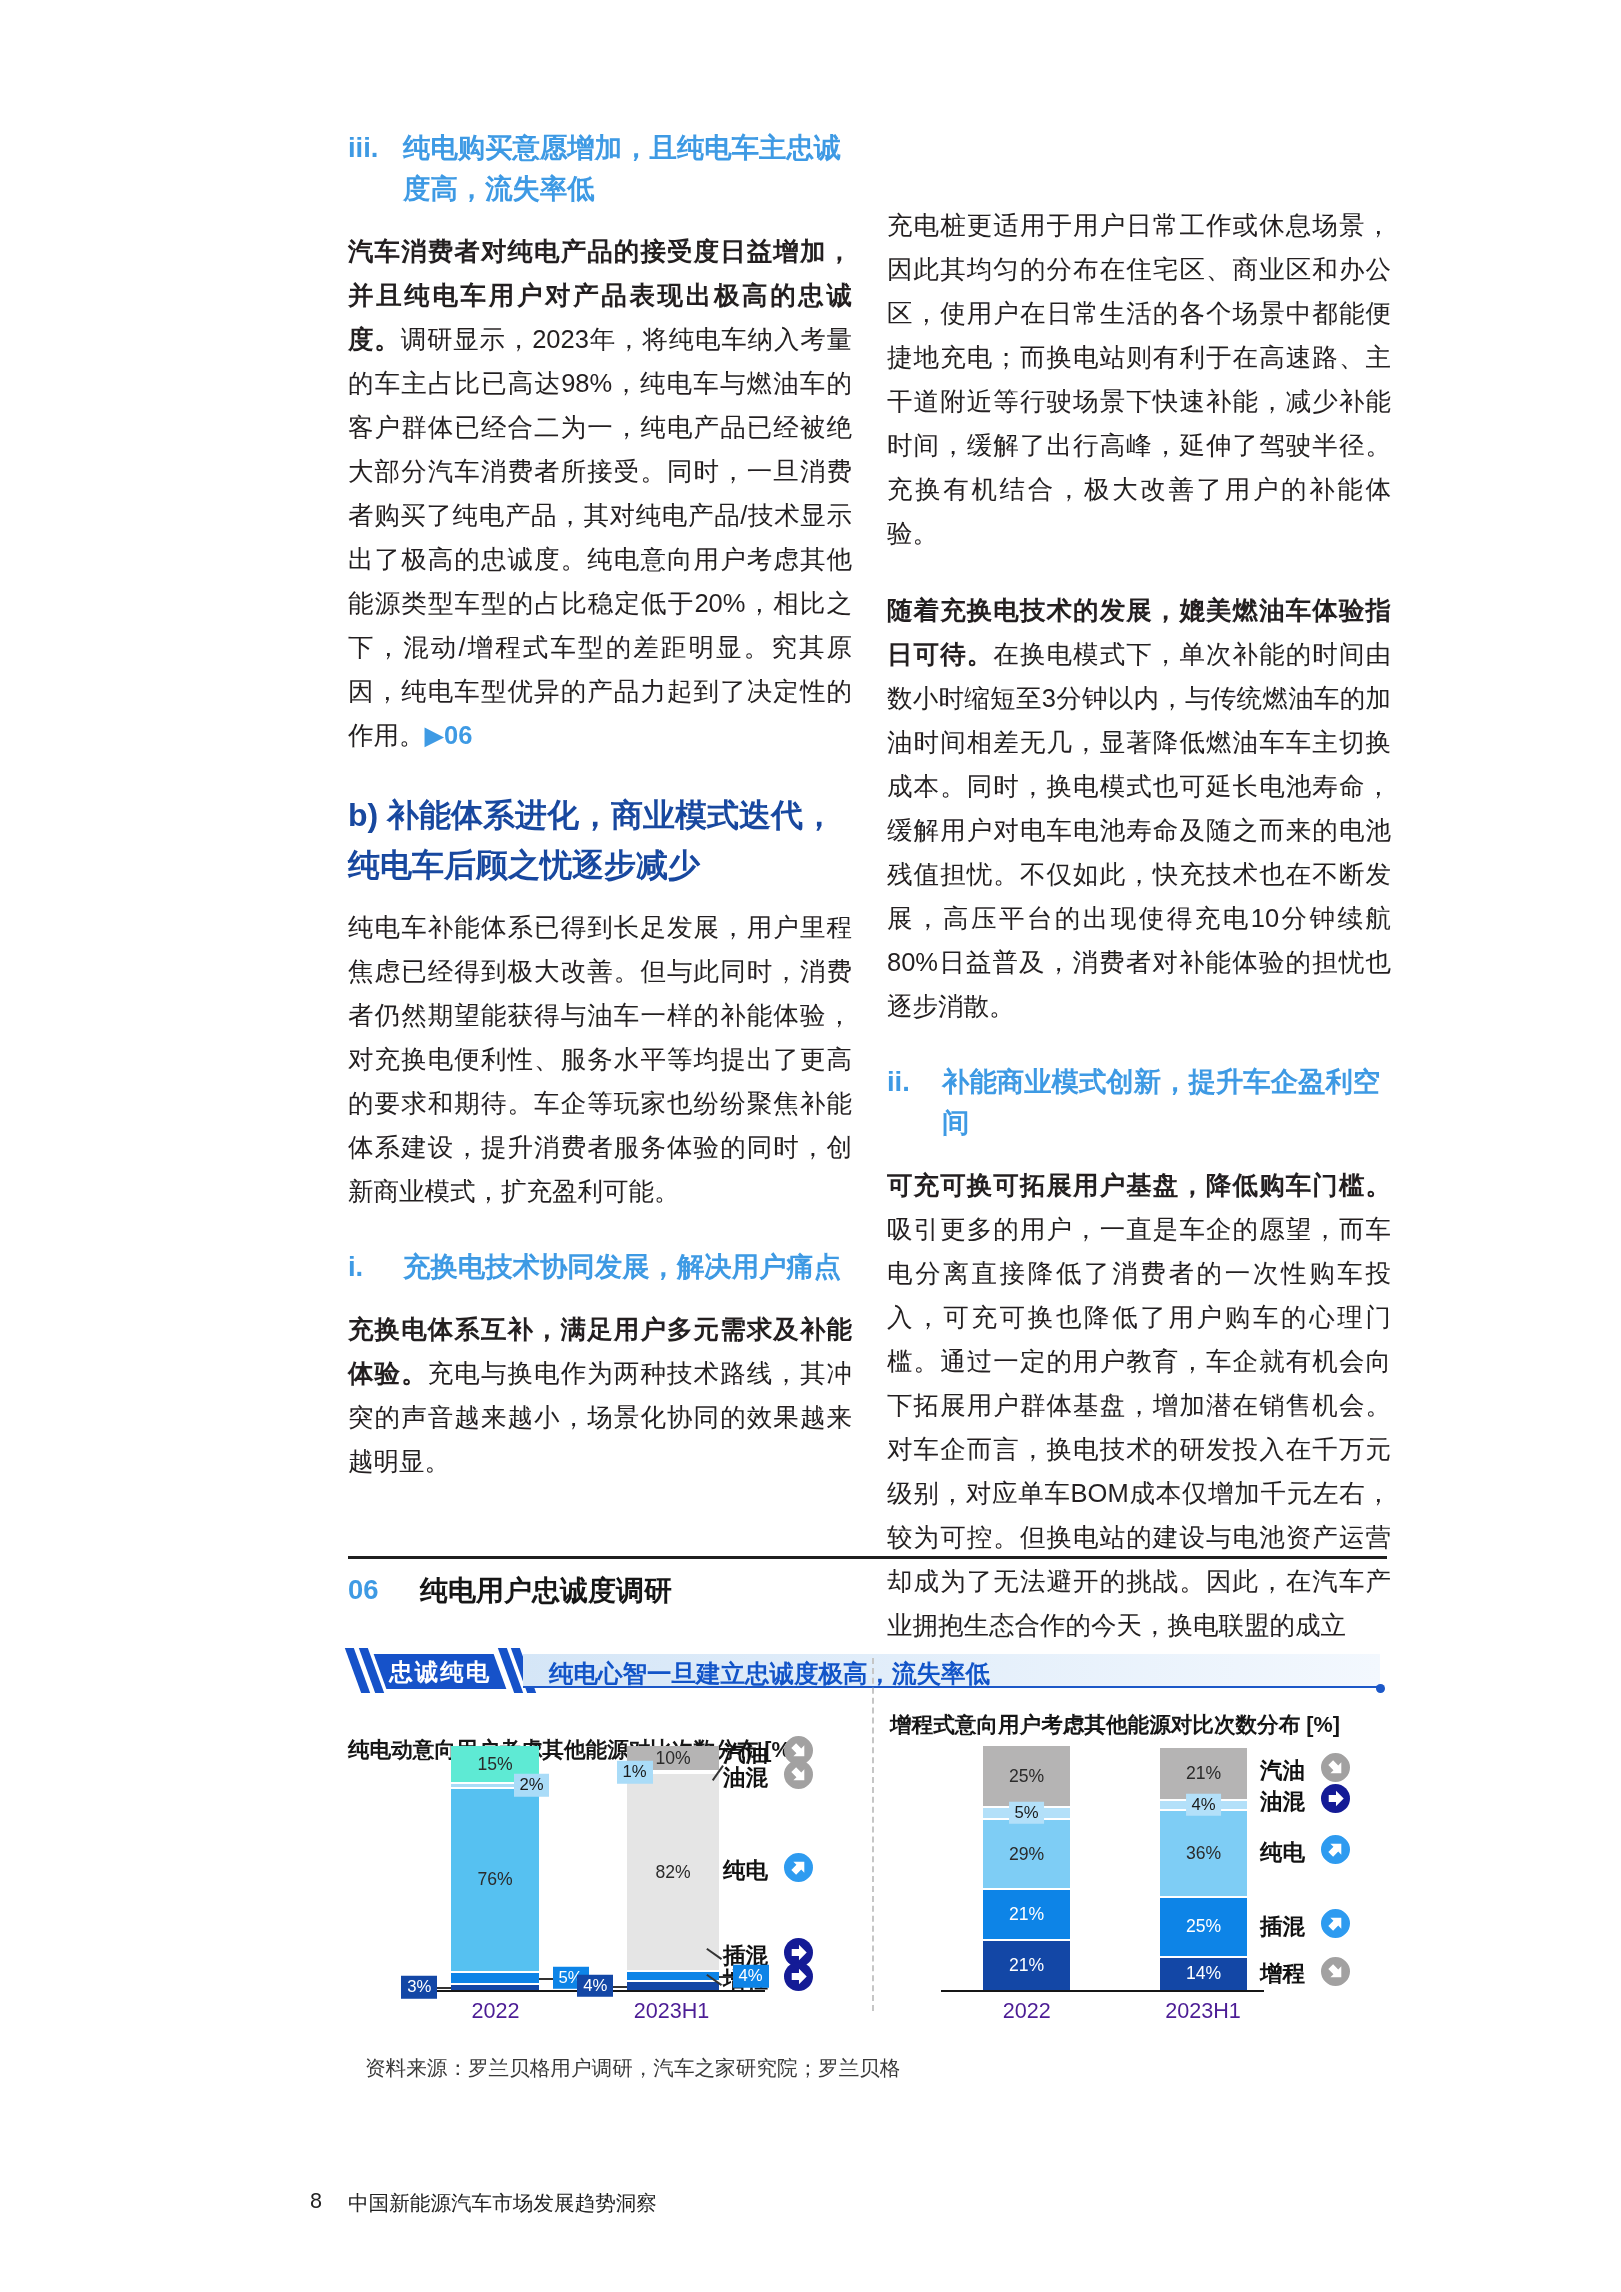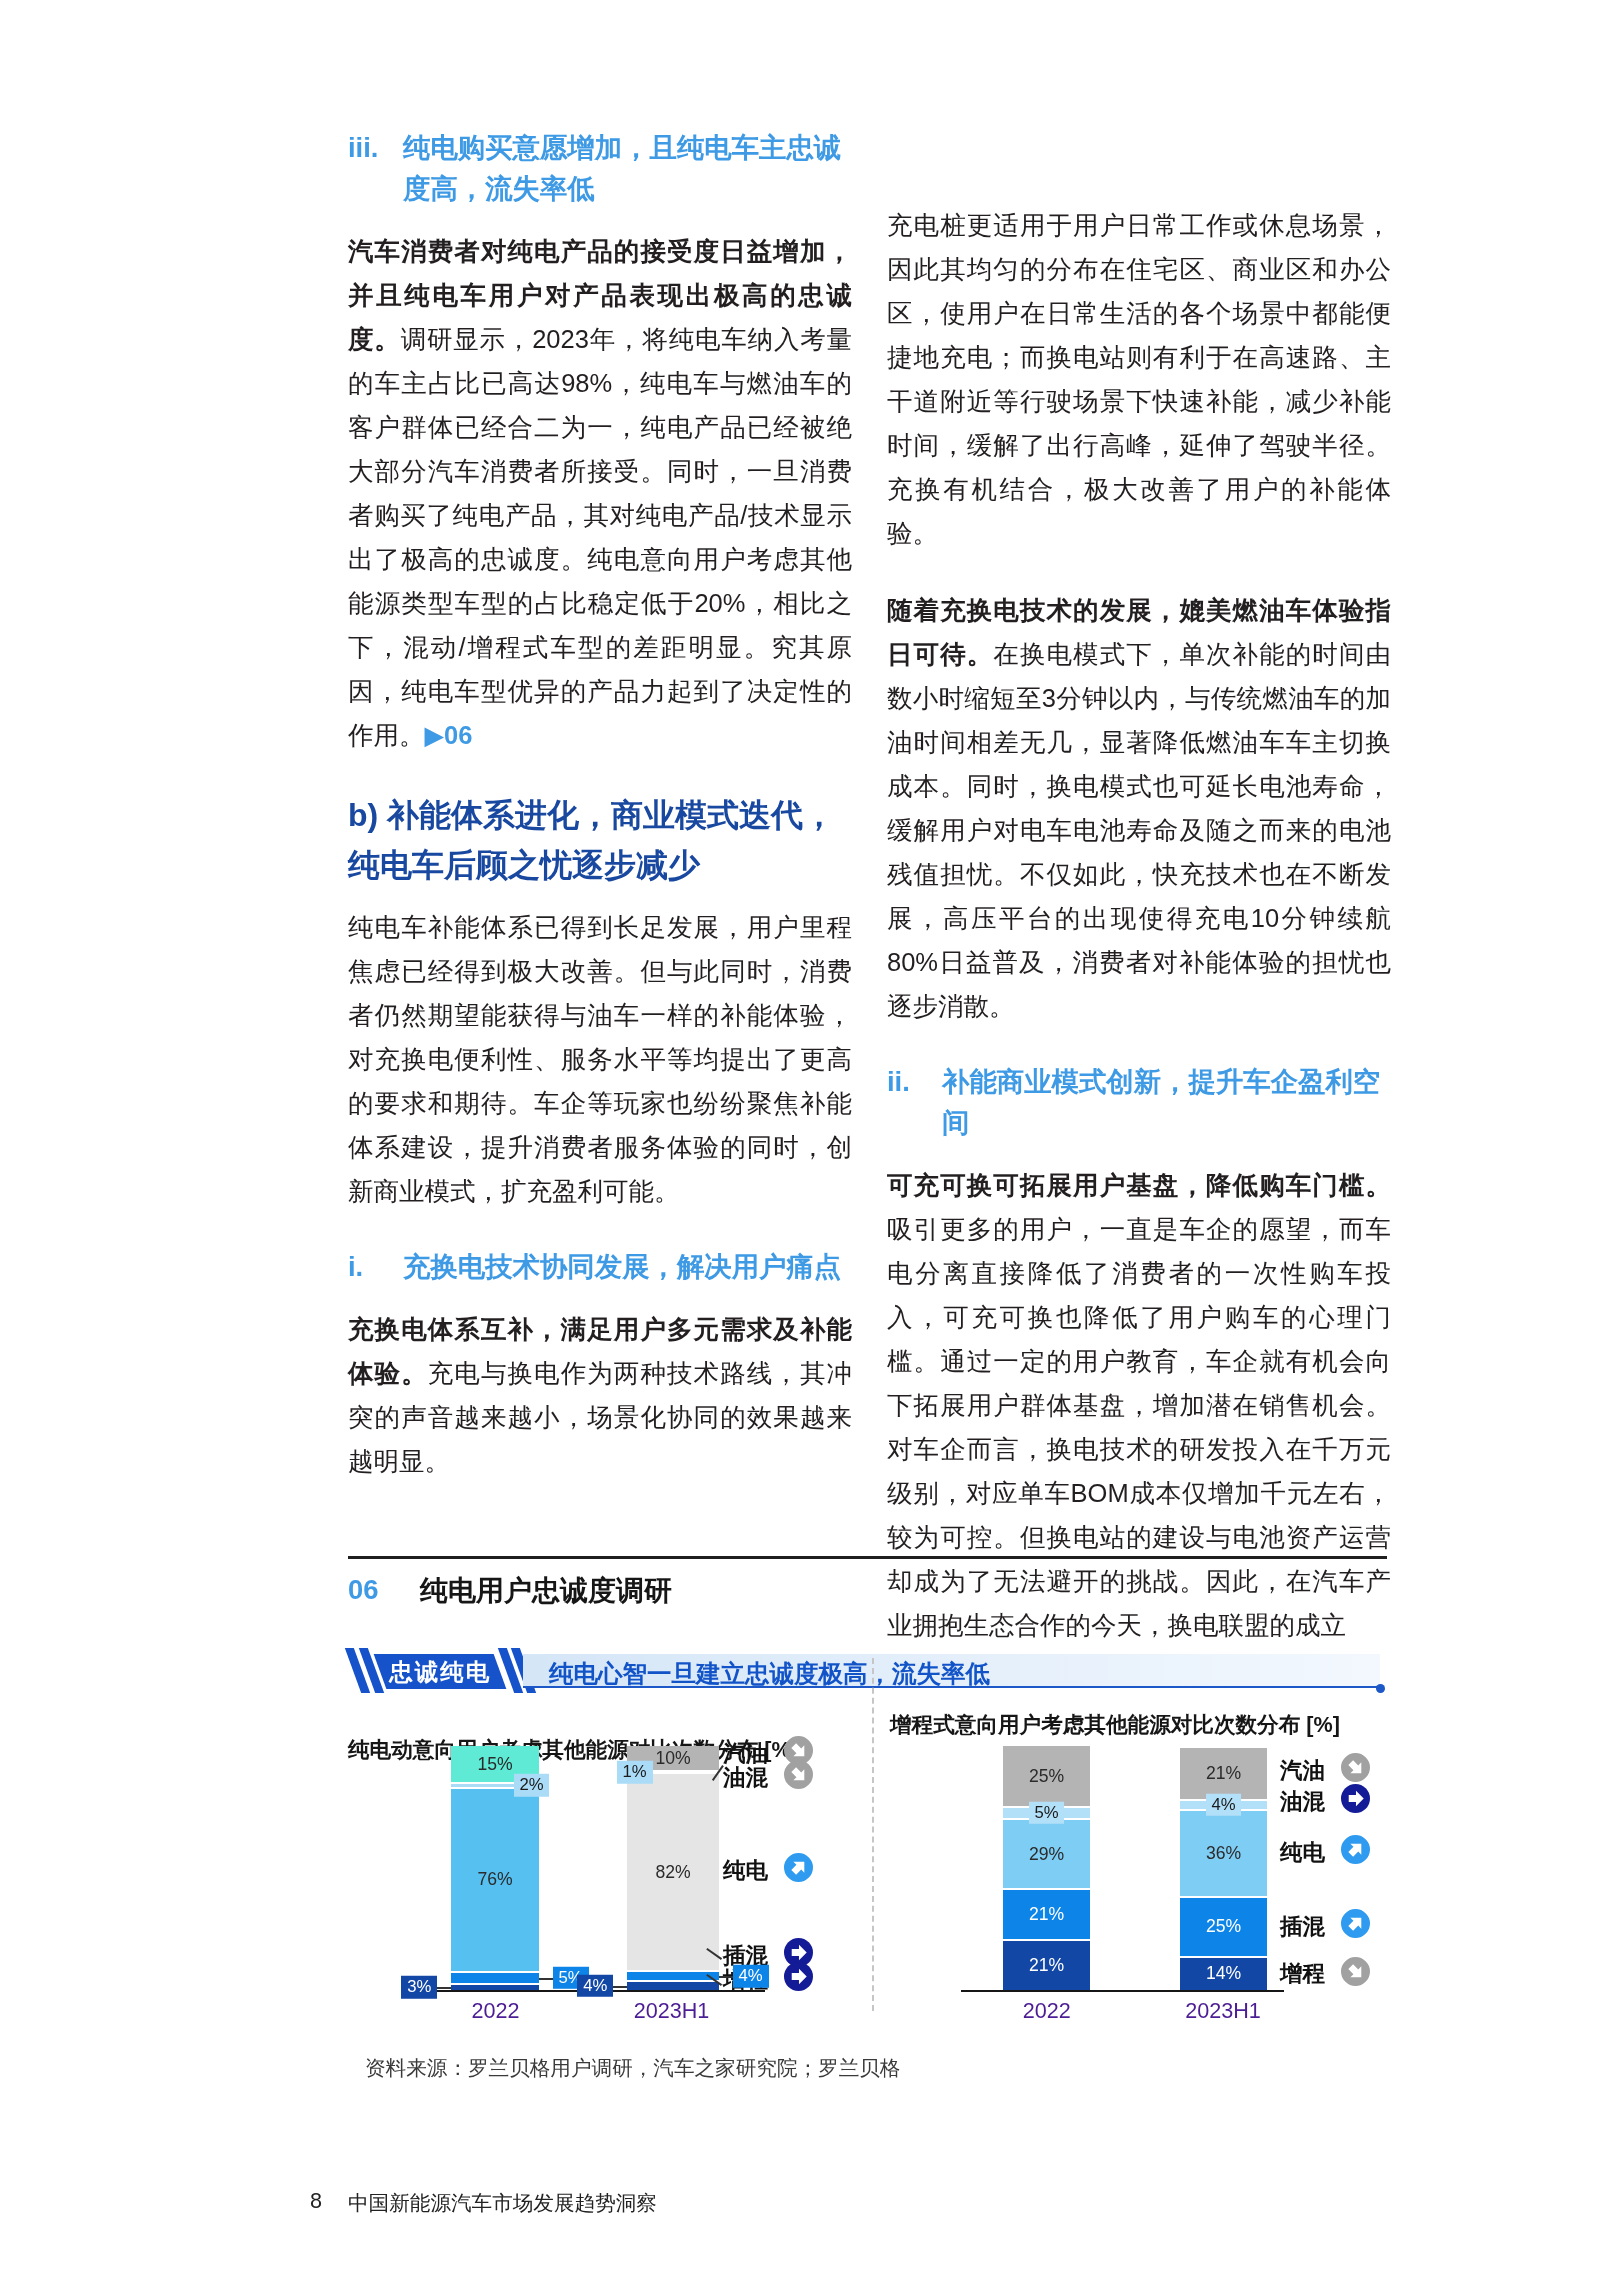--- a/index.html
+++ b/index.html
@@ -24,21 +24,21 @@
   .badge span{transform:skewX(-20deg);color:#fff;font-size:23.5px;font-weight:700;letter-spacing:2px;}
   .band{position:absolute;left:523px;top:1654px;width:857px;height:32px;
         background:linear-gradient(to right,#d5e6f7,#f3f8fe);border-bottom:2.9px solid #1c58c8;}
   .band-dot{position:absolute;left:1376px;top:1684px;width:8.8px;height:8.8px;border-radius:50%;background:#1c58c8;}
   .headline{position:absolute;left:549px;top:1657px;font-size:24.5px;font-weight:700;color:#1254c8;}
   .chart-title{position:absolute;top:1710px;font-size:21.6px;font-weight:700;color:#161616;}
   .chart-title.t0{left:348px;margin-top:25px;}
   .chart-title.t1{left:890px;}
   .plot{position:absolute;top:1735px;height:294px;}
   .plot.c0{left:348px;width:510px;}
-  .plot.c1{left:961px;width:461px;}
+  .plot.c1{left:941px;width:461px;}
   .axis{position:absolute;height:2px;background:#161616;top:255px;}
   .cat{position:absolute;top:263px;font-size:21.6px;color:#4c1d95;text-align:center;}
   .bar{position:absolute;bottom:39px;display:flex;flex-direction:column;}
   .seg{position:relative;width:100%;box-sizing:border-box;border-top:2px solid #fff;}
   .seg:first-child{border-top:none;}
   .seg .in{position:absolute;inset:0;display:flex;align-items:center;justify-content:center;font-size:17.6px;}
   .chip{position:absolute;top:50%;transform:translateY(-50%);font-size:16.7px;line-height:16.7px;
         padding:2.9px 5.9px;white-space:nowrap;z-index:3;}
   .chip.cl{right:calc(100% + 13.7px);}
   .chip.cr{left:calc(100% + 13.7px);}

